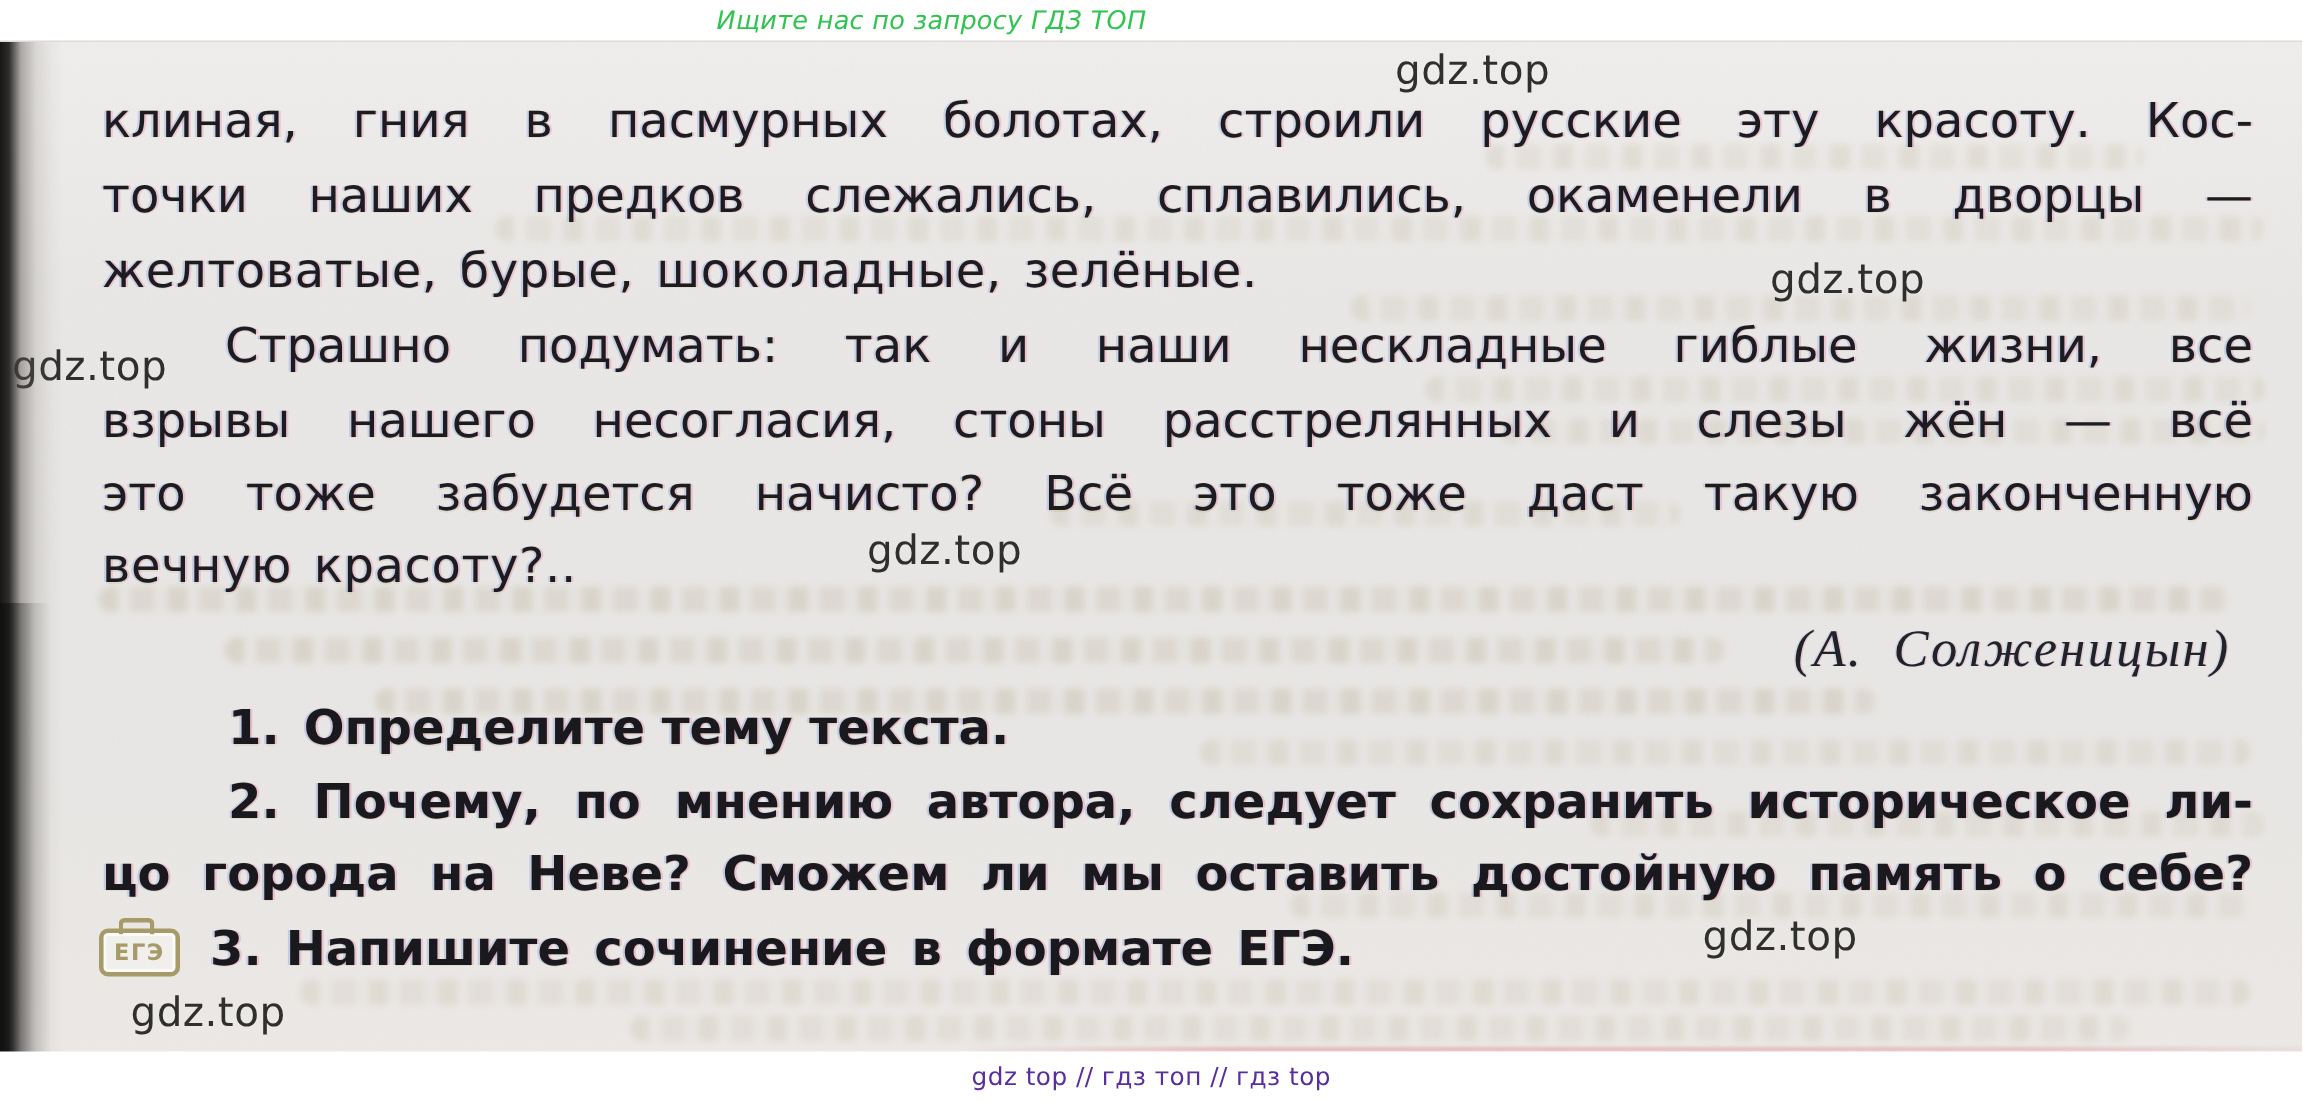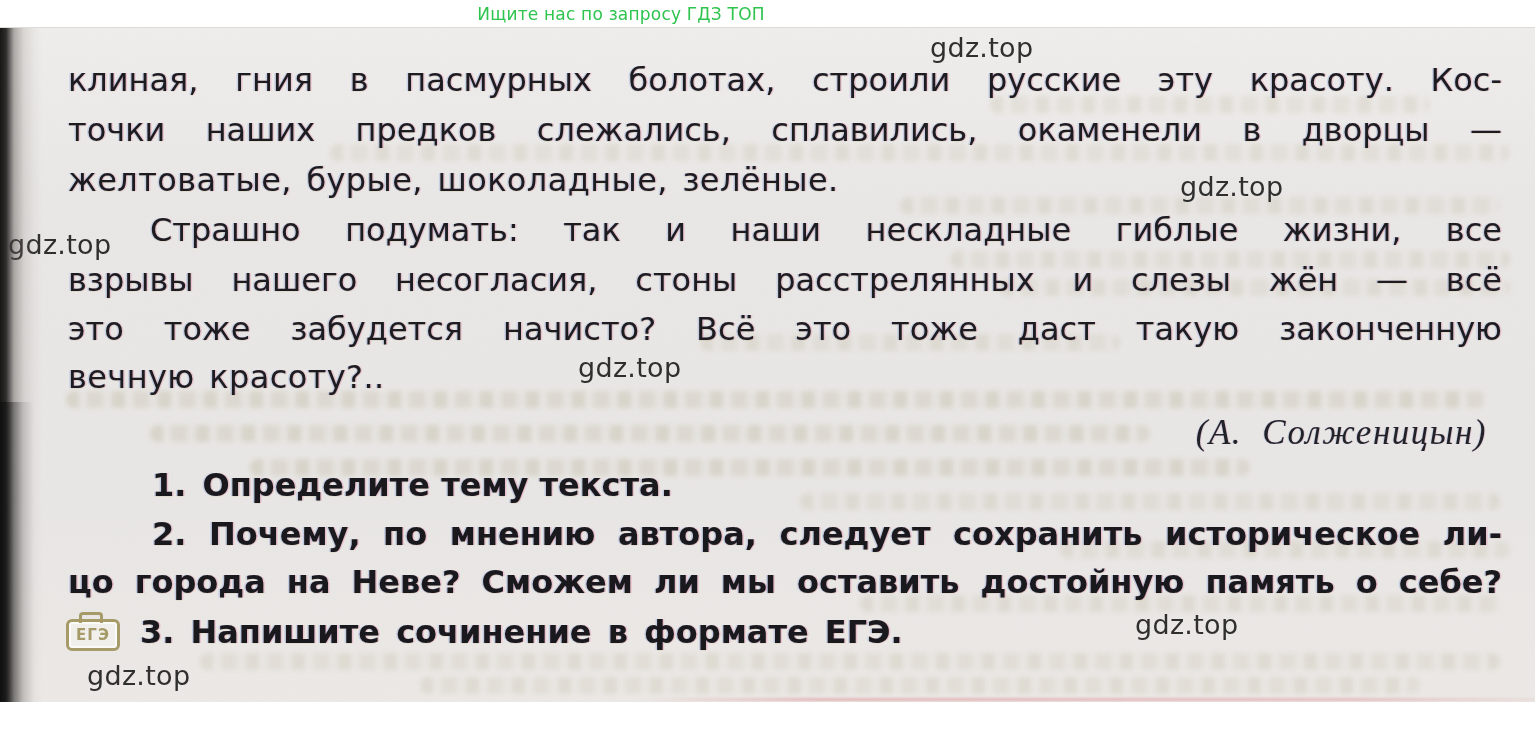--- a/index.html
+++ b/index.html
@@ -4,21 +4,21 @@
 <title>Scanned textbook page</title>
 <style>
   html,body { margin:0; padding:0; background:#ffffff; }
   .stage {
     position:relative; width:1535px; height:733px; overflow:hidden;
     background:#ffffff; font-family:"DejaVu Sans", sans-serif;
   }
   
   .top-strip {
     position:absolute; left:0; top:0; width:1242px; height:27px;
-    background:#ffffff; display:flex; align-items:center; justify-content:center;
+    background:#ffffff; display:flex; align-items:center; justify-content:center;font-style:italic;
   }
   .top-strip span { color:#2ec44e; font-size:17px; letter-spacing:0.2px; }
   
   .bottom-strip {
     position:absolute; left:0; top:701px; width:1535px; height:32px;
     background:#ffffff; display:flex; align-items:center; justify-content:center;
   }
   .bottom-strip span { color:#5a2ea0; font-size:16.5px; letter-spacing:0.3px; }
   
   .scan {
@@ -164,14 +164,17 @@
           </feComponentTransfer>
       </filter>
       <rect width="100%" height="100%" filter="url(#grain)"></rect>
     </svg>
 
     <div class="gutter"></div>
     <div class="gutter-bottom"></div>
     <div class="scan-bottom-tint"></div>
   </div>
 
+  <div class="bottom-strip">
+    <span>gdz top // гдз топ // гдз top</span>
+  </div>
 
 </div>
 
 </body></html>

